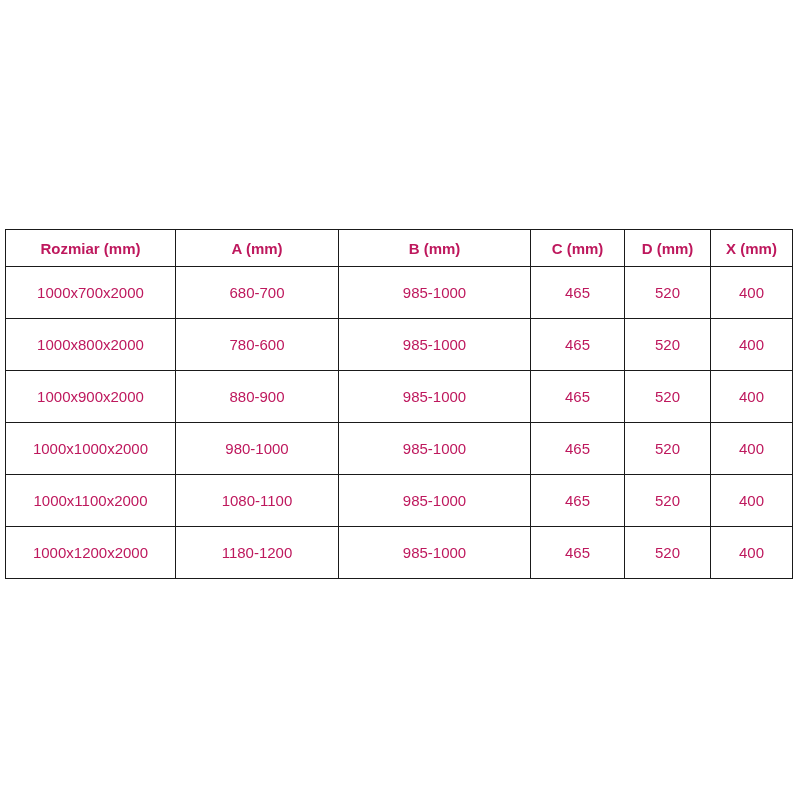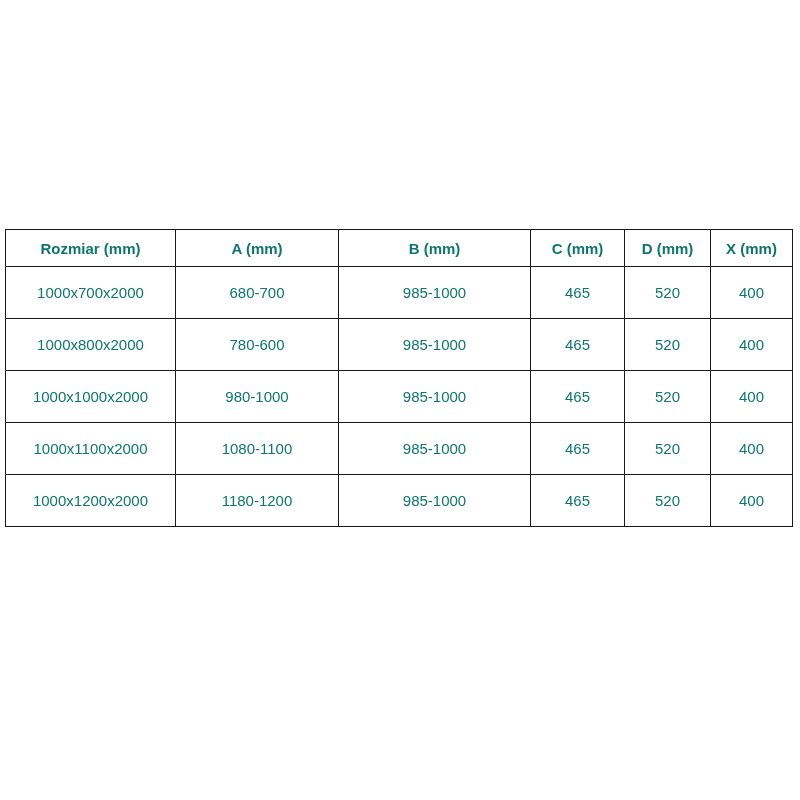--- a/index.html
+++ b/index.html
@@ -3,21 +3,21 @@
 <meta charset="utf-8">
 <style>
   * { box-sizing: border-box; }
   html, body { margin: 0; padding: 0; background: #ffffff; }
   .page {
     position: relative;
     width: 800px;
     height: 800px;
     background: #ffffff;
     font-family: "Liberation Sans", sans-serif;
-    color: #0f766e;
+    color: #be185d;
   }
   .spec-table {
     position: absolute;
     top: 229px;
     left: 5px;
     width: 787px;
     border-collapse: collapse;
     table-layout: fixed;
   }
   .spec-table th,
@@ -71,20 +71,28 @@
         </tr>
         <tr>
           <td>1000x800x2000</td>
           <td>780-600</td>
           <td>985-1000</td>
           <td>465</td>
           <td>520</td>
           <td>400</td>
         </tr>
         <tr>
+          <td>1000x900x2000</td>
+          <td>880-900</td>
+          <td>985-1000</td>
+          <td>465</td>
+          <td>520</td>
+          <td>400</td>
+        </tr>
+        <tr>
           <td>1000x1000x2000</td>
           <td>980-1000</td>
           <td>985-1000</td>
           <td>465</td>
           <td>520</td>
           <td>400</td>
         </tr>
         <tr>
           <td>1000x1100x2000</td>
           <td>1080-1100</td>

